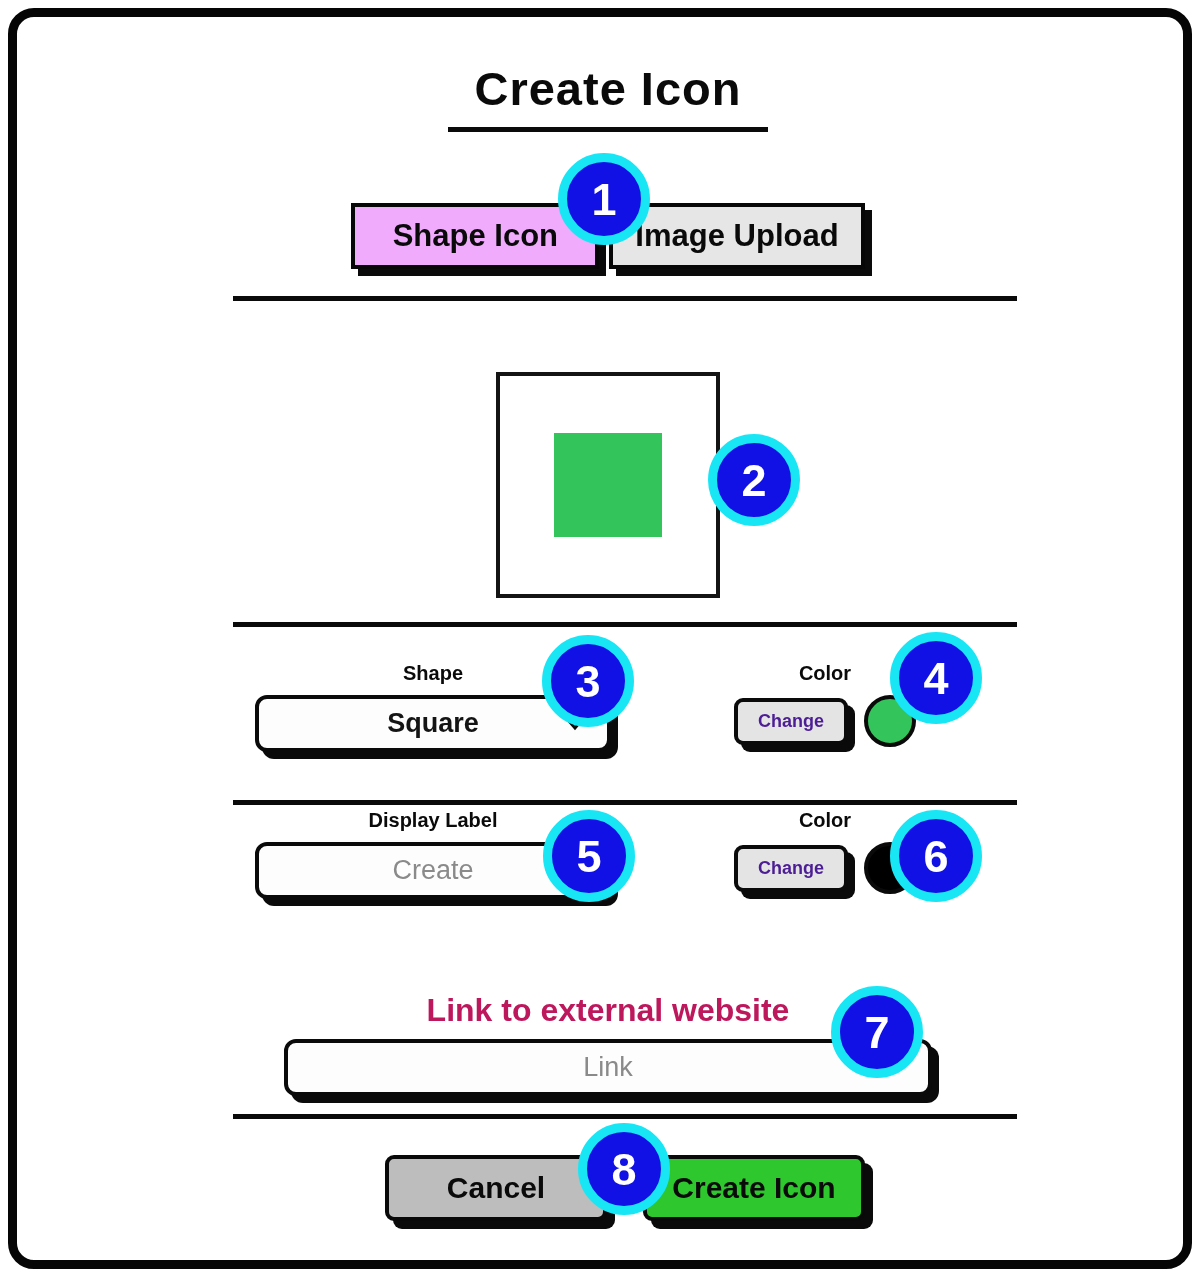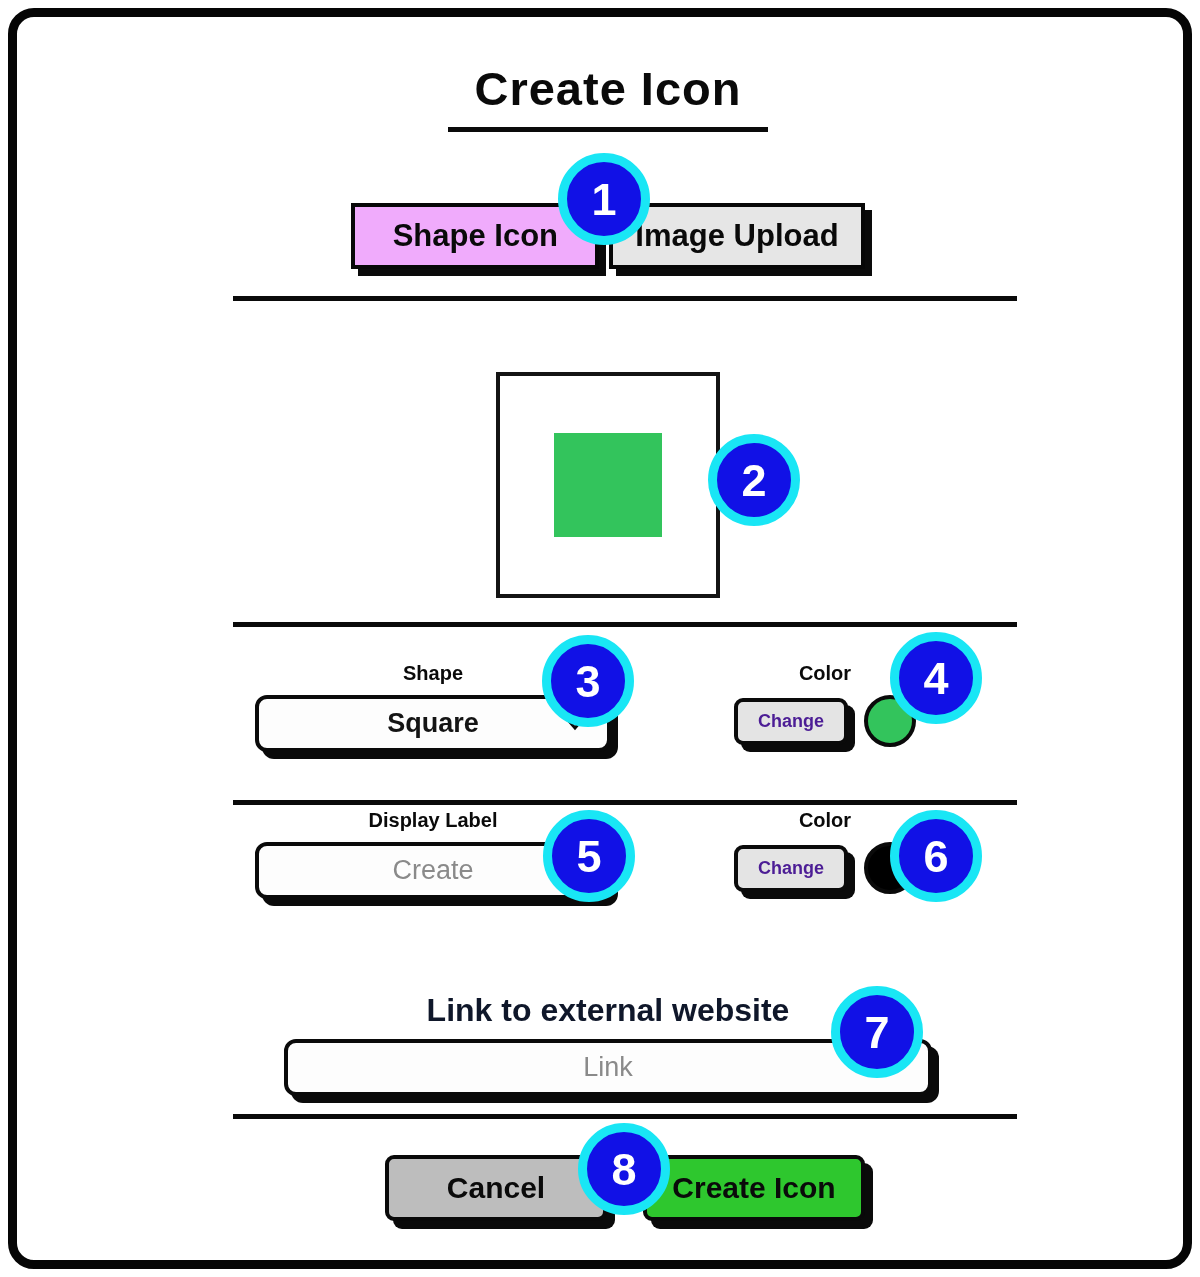--- a/index.html
+++ b/index.html
@@ -208,21 +208,21 @@
     left: 0;
     right: 0;
     top: 975px;
     display: flex;
     flex-direction: column;
     align-items: center;
   }
   #link-label {
     font-size: 32px;
     font-weight: bold;
-    color: #0f172a;
+    color: #be185d;
     margin-bottom: 10px;
   }
   #link-input {
     width: 648px;
   }
 
   
   #action-bar {
     position: absolute;
     left: 0;

